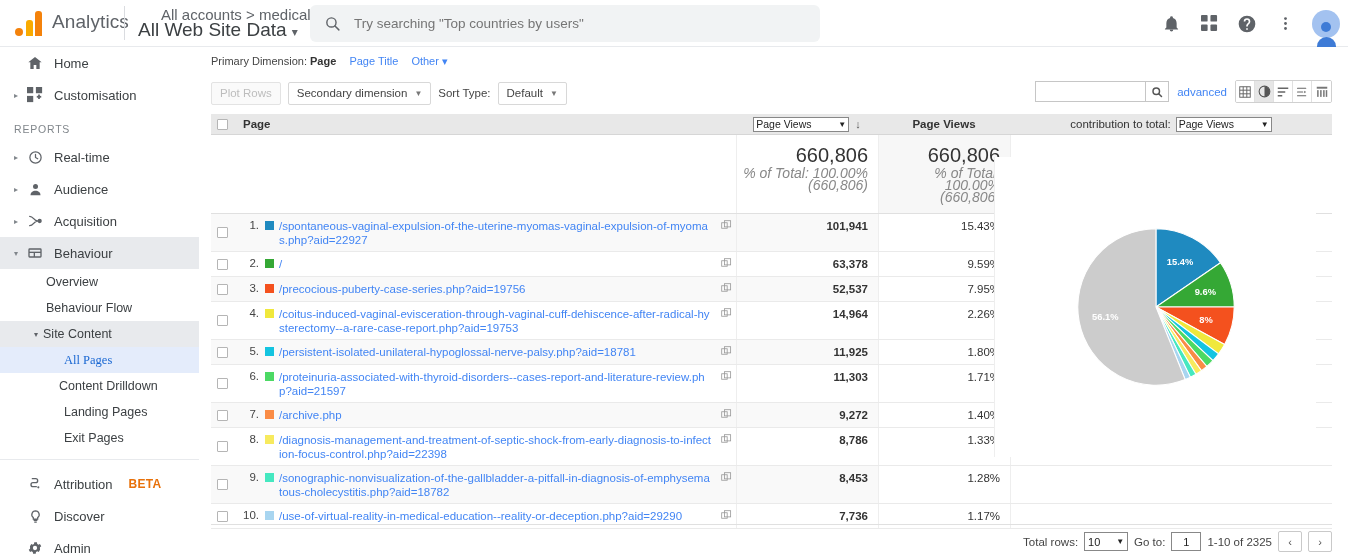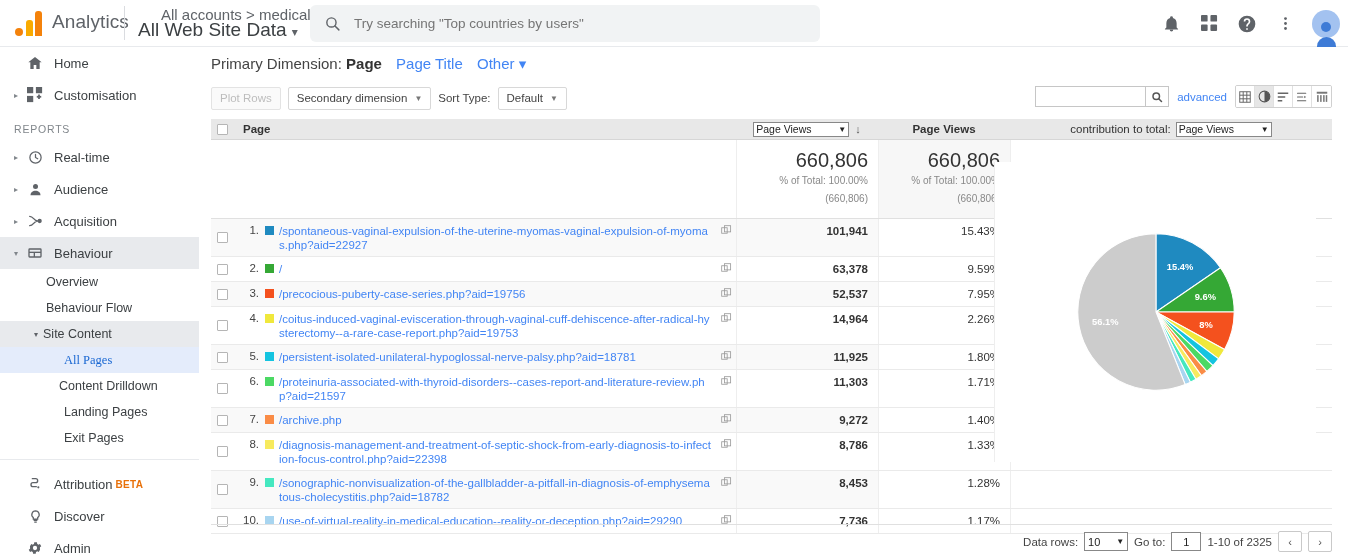--- a/index.html
+++ b/index.html
@@ -41,25 +41,25 @@
   .nav-item.active { background:#e8eaed; }
   .section-label { font-size:10.5px; color:#80868b; letter-spacing:.8px; padding:12px 0 6px 14px; font-weight:400; }
   .sub-item { height:26px; display:flex; align-items:center; padding-left:46px; cursor:pointer; border-radius:0 16px 16px 0; margin-right:10px; }
   .sub-item .lbl { font-size:12.5px; color:#3c4043; }
   .sub-item.grouped { padding-left:34px; }
   .sub-item.grouped .caret { font-size:8px; color:#5f6368; margin-right:5px; }
   .sub-item.open { background:#e8eaed; }
   .sub-item.selected { background:#e4ecfb;font-family:Liberation Serif, serif; }
   .sub-item.selected .lbl { color:#1967d2; }
   .sep { height:1px; background:#e8eaed; margin:8px 0; }
-  .beta { font-size:10px; color:#e8710a; font-weight:bold; vertical-align:super; margin-left:3px; letter-spacing:.3px; }
+  .beta { font-size:12px; color:#e8710a; font-weight:bold; vertical-align:super; margin-left:16px; letter-spacing:.3px; }
 
   
   .main { position:absolute; left:199px; top:47px; width:1149px; height:508px; background:#fff; }
-  .dimrow { padding:8px 8px 6px 12px; font-size:15px; color:#444; }
+  .dimrow { padding:8px 8px 6px 12px; font-size:11px; color:#444; }
   .dimrow b { color:#333; font-weight:bold; }
   .dimlink { color:#4285f4; margin-left:10px; cursor:pointer; }
 
   .toolbar { position:relative; height:30px; margin:4px 0 6px 0; padding-left:12px; display:flex; align-items:center; gap:7px; }
   .btn { height:23px; border:1px solid #d8d8d8; background:#fff; border-radius:2px; font-size:11.5px; color:#444;
          padding:0 8px; display:flex; align-items:center; cursor:pointer; font-family:"Liberation Sans", sans-serif; }
   .btn.disabled { color:#bdbdbd; background:#fafafa; border-color:#e3e3e3; cursor:default; }
   .btn .cv { font-size:8px; margin-left:7px; color:#777; }
   .lbl-inline { font-size:11.5px; color:#444; }
   .tb-right { position:absolute; right:16px; top:2px; display:flex; align-items:center; gap:8px; }
@@ -84,21 +84,21 @@
   .minisel { border:1px solid #888; background:#fff; height:15px; font-size:10.5px; padding:0 2px; display:flex; align-items:center; justify-content:space-between; min-width:96px; color:#222; cursor:pointer; }
   .minisel .ca { font-size:8px; margin-left:6px; }
   .sortarrow { color:#555; font-size:11px; }
 
   .summary { display:flex; border-bottom:1px solid #e0e0e0; }
   .sum-left { flex:1; background:#fff; }
   .sum-a { width:142px; background:#fff; padding:8px 10px 10px 0; text-align:right; border-left:1px solid #eee; }
   .sum-b { width:132px; background:#f7f7f7; padding:8px 10px 10px 0; text-align:right; border-left:1px solid #eee; }
   .sum-c { width:322px; background:#fff; border-left:1px solid #eee; }
   .sum-big { font-size:20px; color:#333; font-weight:400; line-height:24px; }
-  .sum-sub { font-size:10px; color:#888; line-height:18px; }
+  .sum-sub { font-size:14px; color:#888; line-height:12px;font-style:italic; }
 
   .row { display:flex; border-bottom:1px solid #eaeaea; min-height:25px; align-items:stretch; }
   .row:nth-child(odd) { background:#f9f9f9; }
   .row .c-chk { width:22px; display:flex; align-items:center; justify-content:center; }
   .row .c-idx { width:26px; text-align:right; font-size:11.5px; color:#444; padding-top:5px; }
   .row .c-sw { width:20px; display:flex; align-items:flex-start; justify-content:center; padding-top:7px; }
   .swatch { width:9px; height:9px; display:block; }
   .row .c-url { flex:1; padding:5px 4px 4px 0; }
   .url-a { font-size:11.5px; color:#4285f4; line-height:13px; text-decoration:none; word-break:break-all; cursor:pointer; }
   .row .c-ico { width:20px; display:flex; align-items:flex-start; justify-content:center; padding-top:6px; }
@@ -625,21 +625,21 @@
             <path d="M 100 100 L 134.29699729200058 185.368120377296 A 92 92 0 1 1 99.94219469897736 8.000018160071505 Z" fill="#cccccc" stroke="#ffffff" stroke-width="1.2"></path>
             <text x="40.3879264560503" y="115.54638851722623" text-anchor="middle" font-size="11" font-family="&quot;Liberation Sans&quot;, sans-serif" fill="#ffffff" font-weight="bold">56.1%</text>
           </svg>
       </div>
     </div>
 
     <div class="tbl-sep"></div>
 
     <div class="footer">
       <div class="f-row1">
-        <span>Data rows:</span>
+        <span>Total rows:</span>
         <span class="sel-rows">
           <span>10</span>
           <span style="font-size:8px">▼</span>
         </span>
         <span>Go to:</span>
         <input class="goto-in" value="1" style="">
         <span>1-10 of 2325</span>
         <span class="pag-btn">‹</span>
         <span class="pag-btn">›</span>
       </div>

